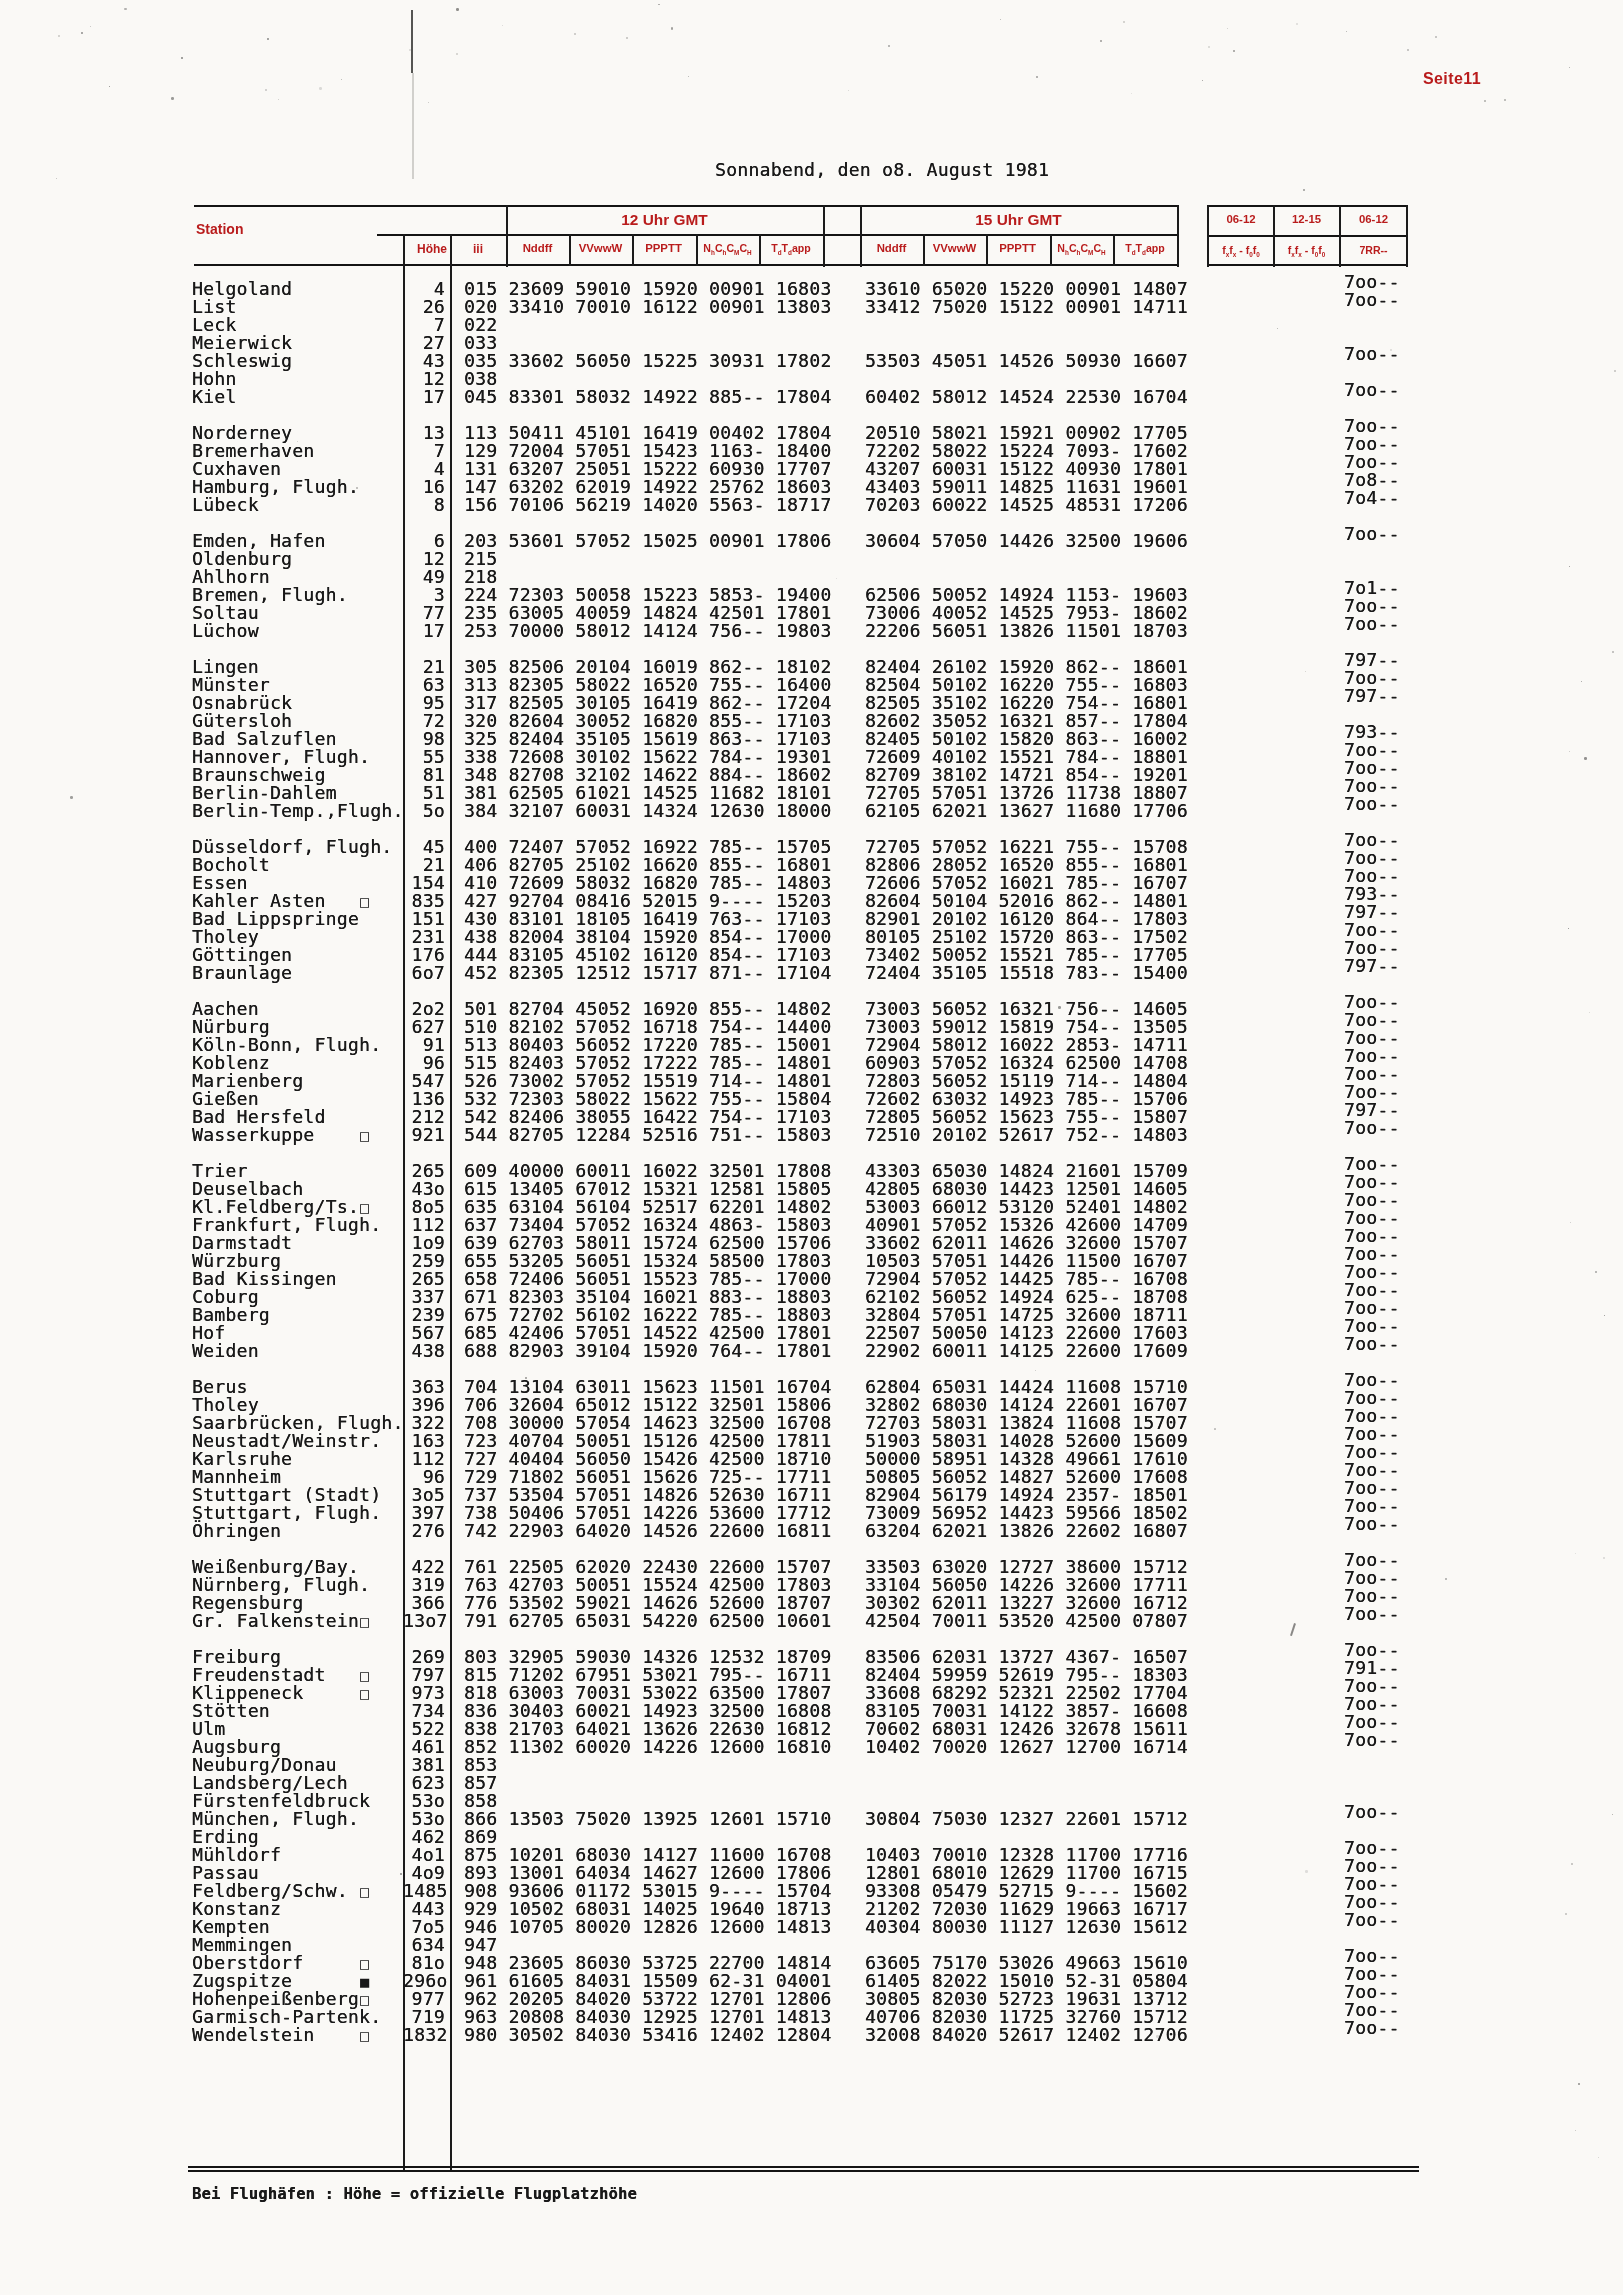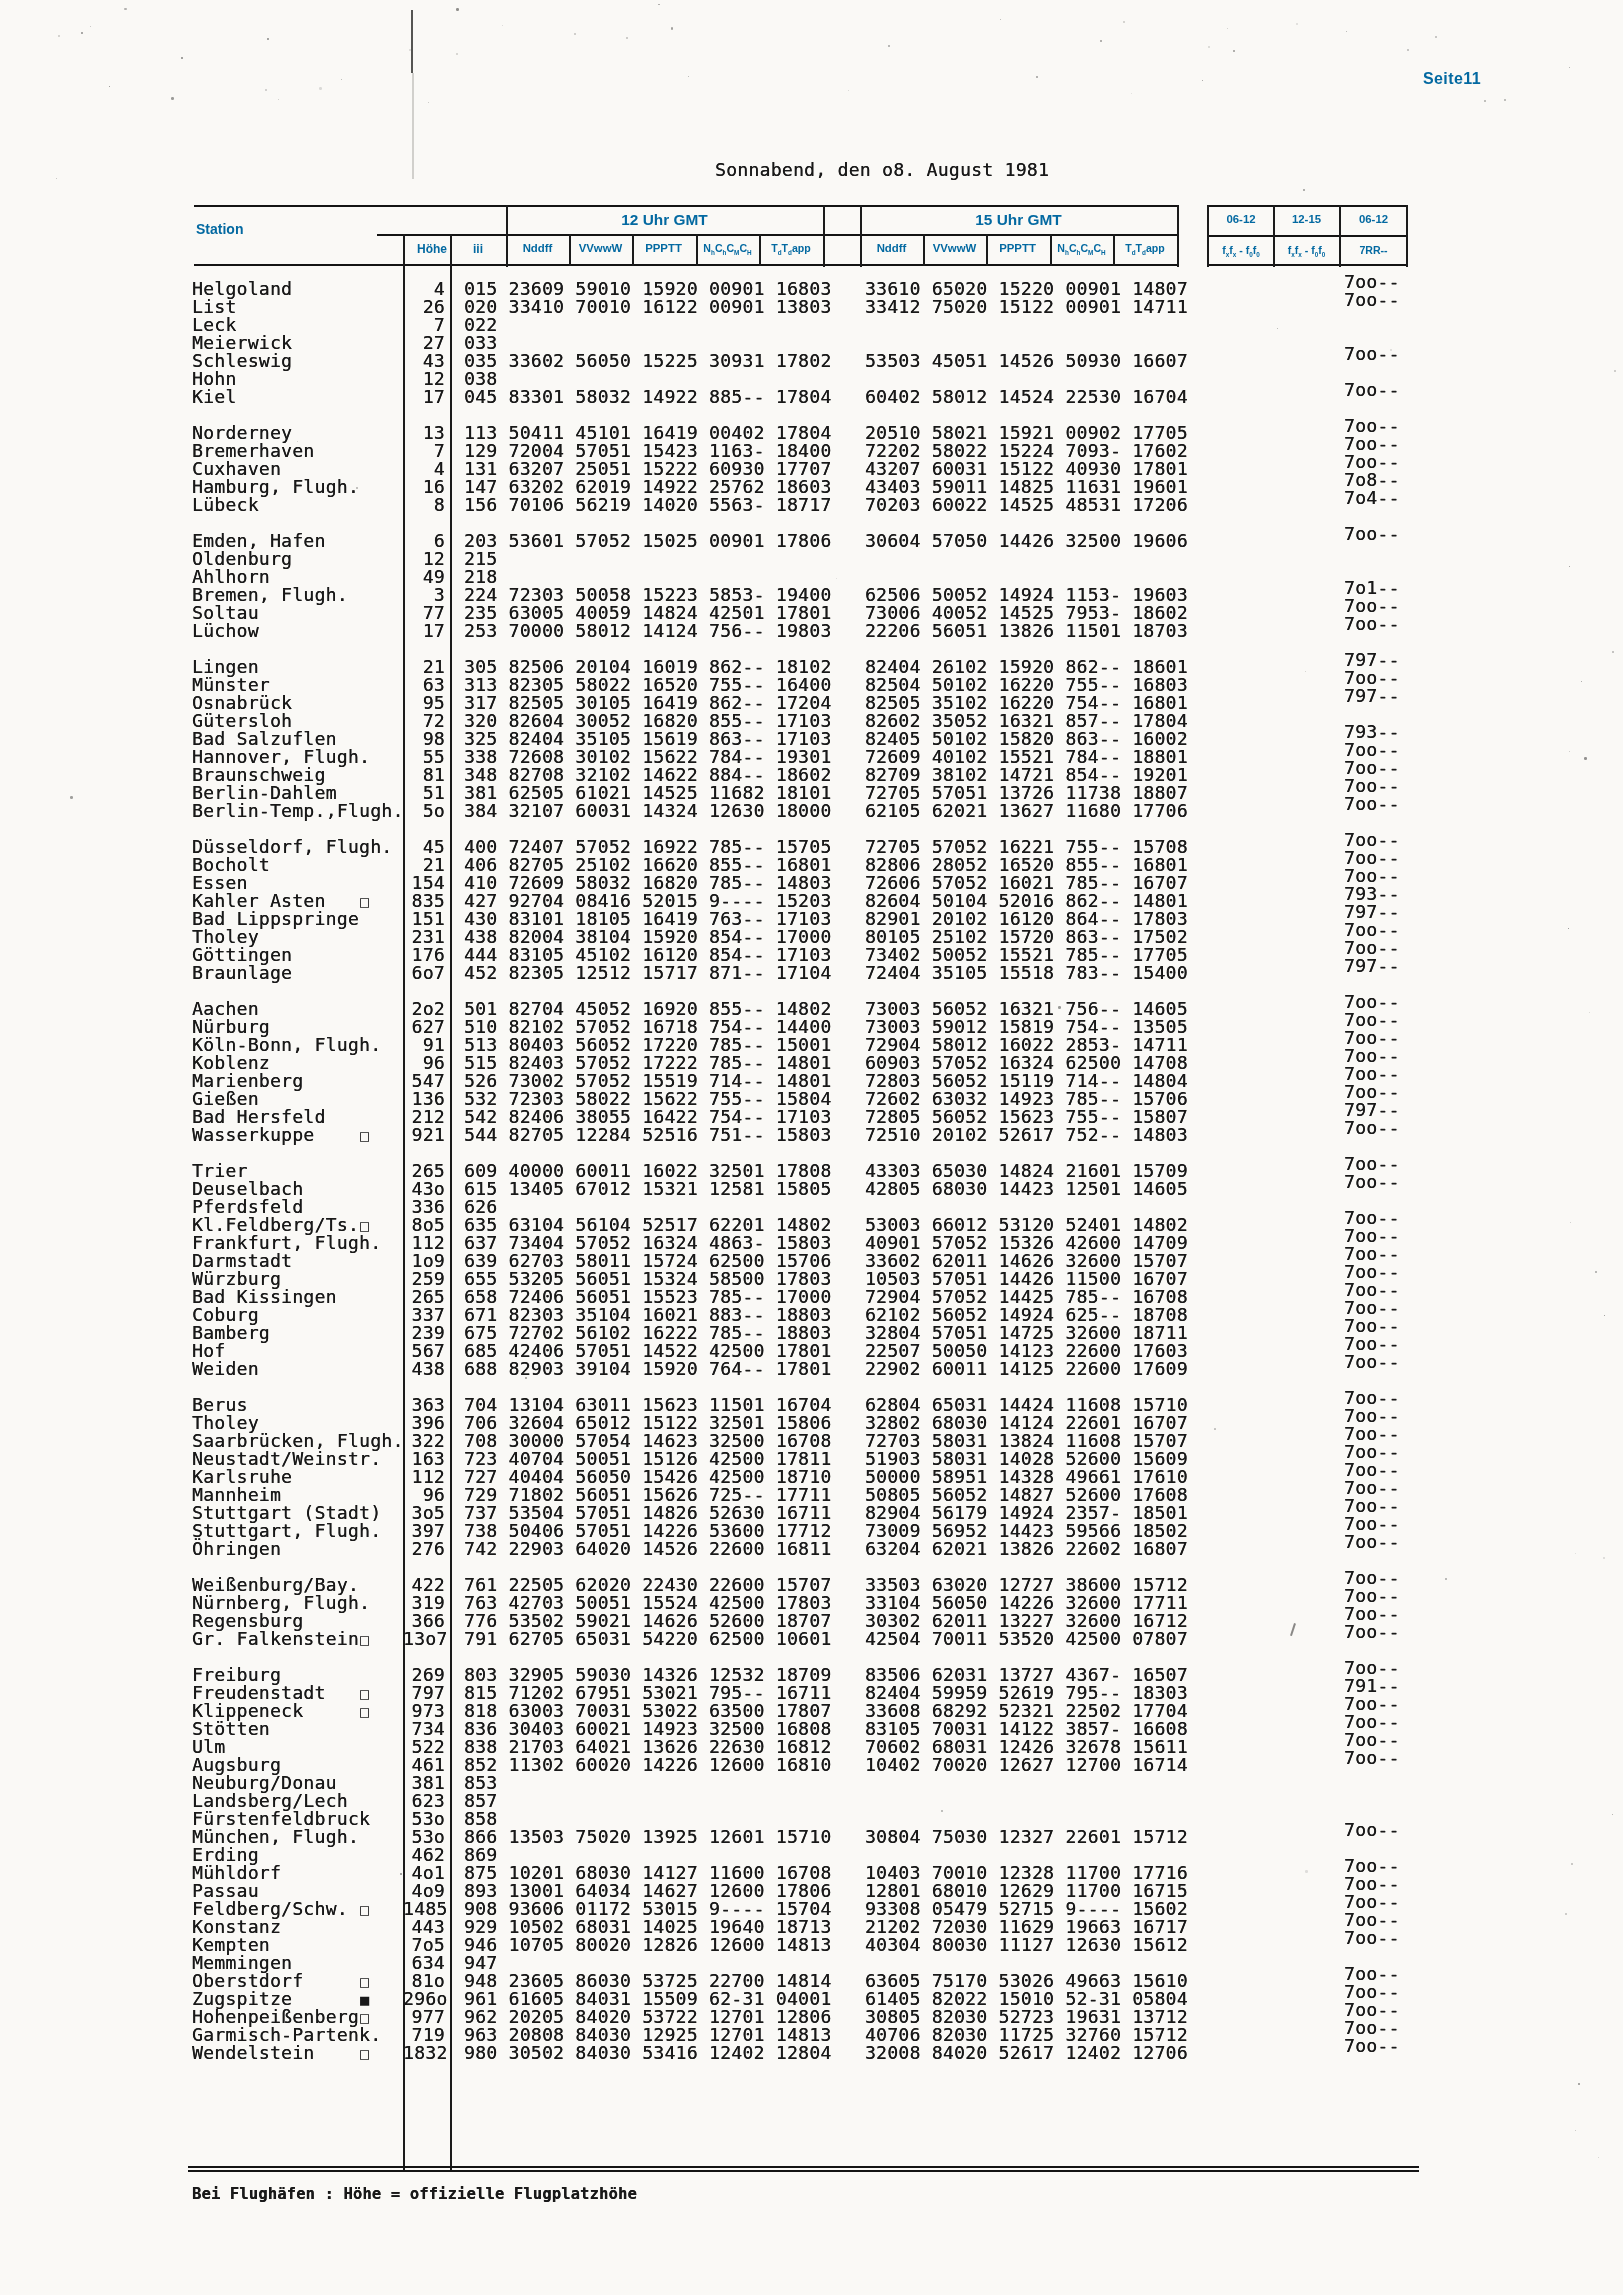--- a/index.html
+++ b/index.html
@@ -1,19 +1,19 @@
 <!DOCTYPE html>
 <html style="font-size:13px"><head>
 <meta charset="utf-8">
 <style>
   html,body{margin:0;padding:0;background:#e8e6e1;}
   .page{position:relative;width:1623px;height:2295px;background:#faf9f6;overflow:hidden;
         font-family:"DejaVu Sans Mono",monospace;color:#191919;}
   .mono{font-family:"DejaVu Sans Mono",monospace;}
-  .lab{font-family:"Liberation Sans",sans-serif;font-weight:bold;color:#0369a1;}
+  .lab{font-family:"Liberation Sans",sans-serif;font-weight:bold;color:#b91c1c;}
   .abs{position:absolute;}
   .hline{position:absolute;background:#141414;}
   .vline{position:absolute;background:#1b1b1b;}
   .cell{position:absolute;text-align:center;}
   
   .tbody{position:absolute;left:0;top:280px;width:1623px;}
   .row{position:relative;height:18px;font-size:18px;line-height:18px;letter-spacing:0.3px;
        text-shadow:0.2px 0 0 currentColor;white-space:pre;}
   .row .st{position:absolute;left:192px;}
   .row .sym{position:absolute;left:360px;top:0.8px;font-size:15.4px;text-shadow:none;}
@@ -232,21 +232,20 @@
       <div class="row"><span class="st">Nürburg</span><span class="hh">627</span><span class="dd">510 82102 57052 16718 754-- 14400   73003 59012 15819 754-- 13505</span><span class="rr">7oo--</span></div>
       <div class="row"><span class="st">Köln-Bonn, Flugh.</span><span class="hh">91</span><span class="dd">513 80403 56052 17220 785-- 15001   72904 58012 16022 2853- 14711</span><span class="rr">7oo--</span></div>
       <div class="row"><span class="st">Koblenz</span><span class="hh">96</span><span class="dd">515 82403 57052 17222 785-- 14801   60903 57052 16324 62500 14708</span><span class="rr">7oo--</span></div>
       <div class="row"><span class="st">Marienberg</span><span class="hh">547</span><span class="dd">526 73002 57052 15519 714-- 14801   72803 56052 15119 714-- 14804</span><span class="rr">7oo--</span></div>
       <div class="row"><span class="st">Gießen</span><span class="hh">136</span><span class="dd">532 72303 58022 15622 755-- 15804   72602 63032 14923 785-- 15706</span><span class="rr">7oo--</span></div>
       <div class="row"><span class="st">Bad Hersfeld</span><span class="hh">212</span><span class="dd">542 82406 38055 16422 754-- 17103   72805 56052 15623 755-- 15807</span><span class="rr">797--</span></div>
       <div class="row"><span class="st">Wasserkuppe</span><span class="sym">□</span><span class="hh">921</span><span class="dd">544 82705 12284 52516 751-- 15803   72510 20102 52617 752-- 14803</span><span class="rr">7oo--</span></div>
       <div class="row"></div>
       <div class="row"><span class="st">Trier</span><span class="hh">265</span><span class="dd">609 40000 60011 16022 32501 17808   43303 65030 14824 21601 15709</span><span class="rr">7oo--</span></div>
       <div class="row"><span class="st">Deuselbach</span><span class="hh">43o</span><span class="dd">615 13405 67012 15321 12581 15805   42805 68030 14423 12501 14605</span><span class="rr">7oo--</span></div>
-      <div class="row"><span class="st">Pferdsfeld</span><span class="hh">336</span><span class="dd">626</span></div>
       <div class="row"><span class="st">Kl.Feldberg/Ts.</span><span class="sym">□</span><span class="hh">8o5</span><span class="dd">635 63104 56104 52517 62201 14802   53003 66012 53120 52401 14802</span><span class="rr">7oo--</span></div>
       <div class="row"><span class="st">Frankfurt, Flugh.</span><span class="hh">112</span><span class="dd">637 73404 57052 16324 4863- 15803   40901 57052 15326 42600 14709</span><span class="rr">7oo--</span></div>
       <div class="row"><span class="st">Darmstadt</span><span class="hh">1o9</span><span class="dd">639 62703 58011 15724 62500 15706   33602 62011 14626 32600 15707</span><span class="rr">7oo--</span></div>
       <div class="row"><span class="st">Würzburg</span><span class="hh">259</span><span class="dd">655 53205 56051 15324 58500 17803   10503 57051 14426 11500 16707</span><span class="rr">7oo--</span></div>
       <div class="row"><span class="st">Bad Kissingen</span><span class="hh">265</span><span class="dd">658 72406 56051 15523 785-- 17000   72904 57052 14425 785-- 16708</span><span class="rr">7oo--</span></div>
       <div class="row"><span class="st">Coburg</span><span class="hh">337</span><span class="dd">671 82303 35104 16021 883-- 18803   62102 56052 14924 625-- 18708</span><span class="rr">7oo--</span></div>
       <div class="row"><span class="st">Bamberg</span><span class="hh">239</span><span class="dd">675 72702 56102 16222 785-- 18803   32804 57051 14725 32600 18711</span><span class="rr">7oo--</span></div>
       <div class="row"><span class="st">Hof</span><span class="hh">567</span><span class="dd">685 42406 57051 14522 42500 17801   22507 50050 14123 22600 17603</span><span class="rr">7oo--</span></div>
       <div class="row"><span class="st">Weiden</span><span class="hh">438</span><span class="dd">688 82903 39104 15920 764-- 17801   22902 60011 14125 22600 17609</span><span class="rr">7oo--</span></div>
       <div class="row"></div>

